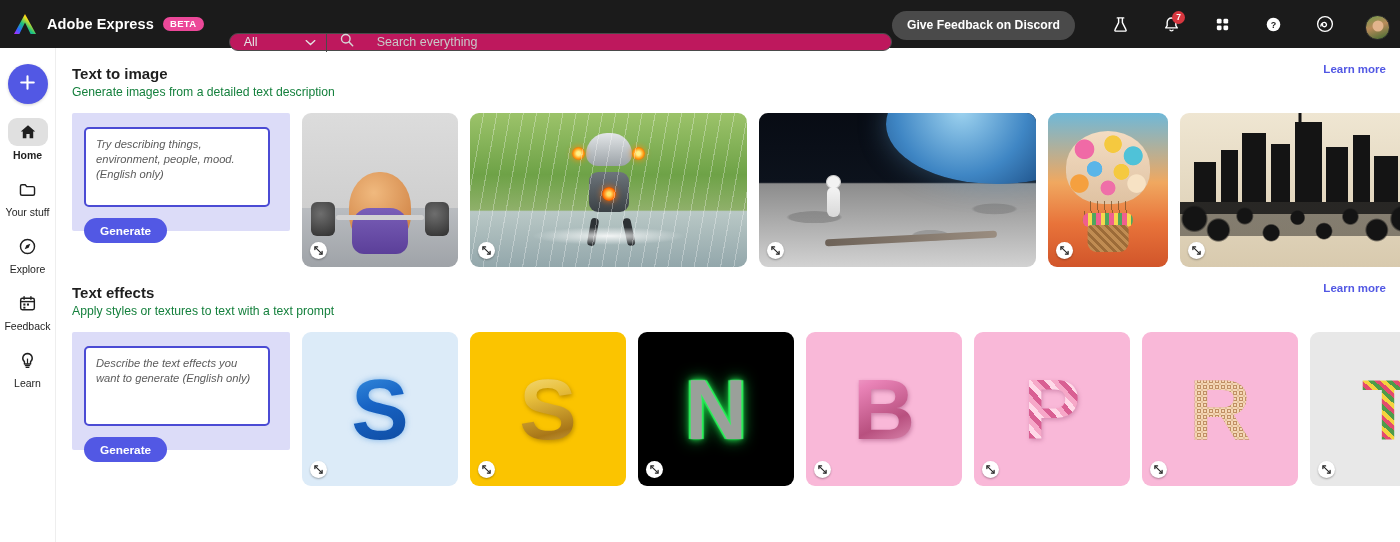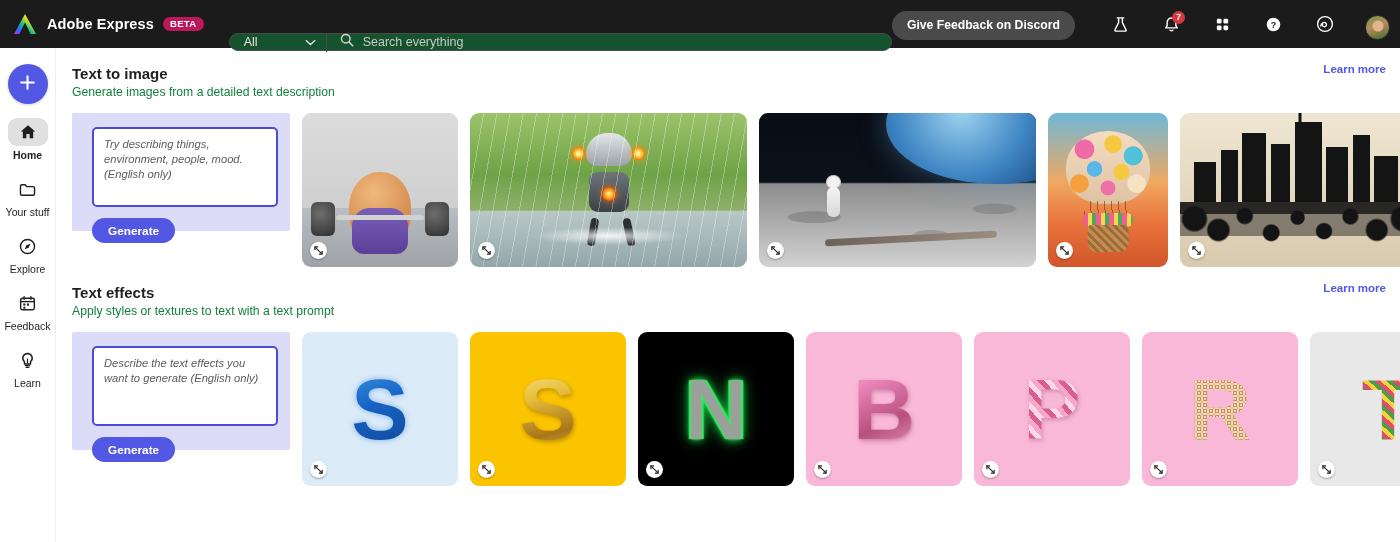--- a/index.html
+++ b/index.html
@@ -19,45 +19,45 @@
     padding: 0 10px 0 12px;
     z-index: 20;
   }
   .brand { display: flex; align-items: center; gap: 9px; }
   .brand-logo { width: 26px; height: 24px; display: block; }
   .brand-name {
     color: #ffffff; font-size: 14.5px; font-weight: bold;
     letter-spacing: .1px; white-space: nowrap;
   }
   .beta-badge {
-    background: #be185d; color: #ffffff;
+    background: #ec4899; color: #ffffff;
     font-size: 9.5px; font-weight: bold; letter-spacing: .4px;
     border-radius: 9px; padding: 2.5px 7px 2.5px 7px; line-height: 1;
   }
 
   .searchwrap {
     margin-left: 25px;
     display: flex; align-items: center;
     height: 18px;
-    background: #14532d;
+    background: #be185d;
     border: 1px solid #4a4a4a;
     border-radius: 16px;
     width: 870px;
     margin-top: 36px;
   }
   .search-scope {
     display: flex; align-items: center; justify-content: space-between;
     width: 96px; height: 100%;
     padding: 0 10px 0 14px; flex: none;
   }
   .search-scope-label { color: #e4e4e4; font-size: 12.5px; }
   .chev { width: 11px; height: 7px; display: block; }
   .scope-divider { width: 1px; height: 19px; background: #4a4a4a; flex: none; }
   .search-field {
-    display: flex; align-items: center; gap: 9px;
+    display: flex; align-items: center; gap: 23px;
     padding-left: 13px; flex: 1; height: 100%;
   }
   .search-ph { color: #c9c9c9; font-size: 12.5px; }
 
   .topbar-right {
     margin-left: auto;
     display: flex; align-items: flex-end; gap: 20px;
   }
   .feedback-btn {
     background: #4a4a4a; color: #ffffff;
@@ -151,21 +151,21 @@
   .row {
     display: flex; align-items: flex-start;
     gap: 12px; padding: 14px 0 0 16px;
     height: 168px;
   }
 
   
   .prompt-card {
     width: 218px; height: 118px;
     background: #dcdcf8; border-radius: 2px;
-    padding: 14px 20px; flex: none;
+    padding: 14px 12px; flex: none;
   }
   .prompt-box {
     width: 186px; height: 80px;
     background: #ffffff;
     border: 2px solid #4b4bd4;
     border-radius: 5px;
     padding: 8px 10px;
   }
   .prompt-ph {
     font-size: 11.2px; color: #5b5b5b;

